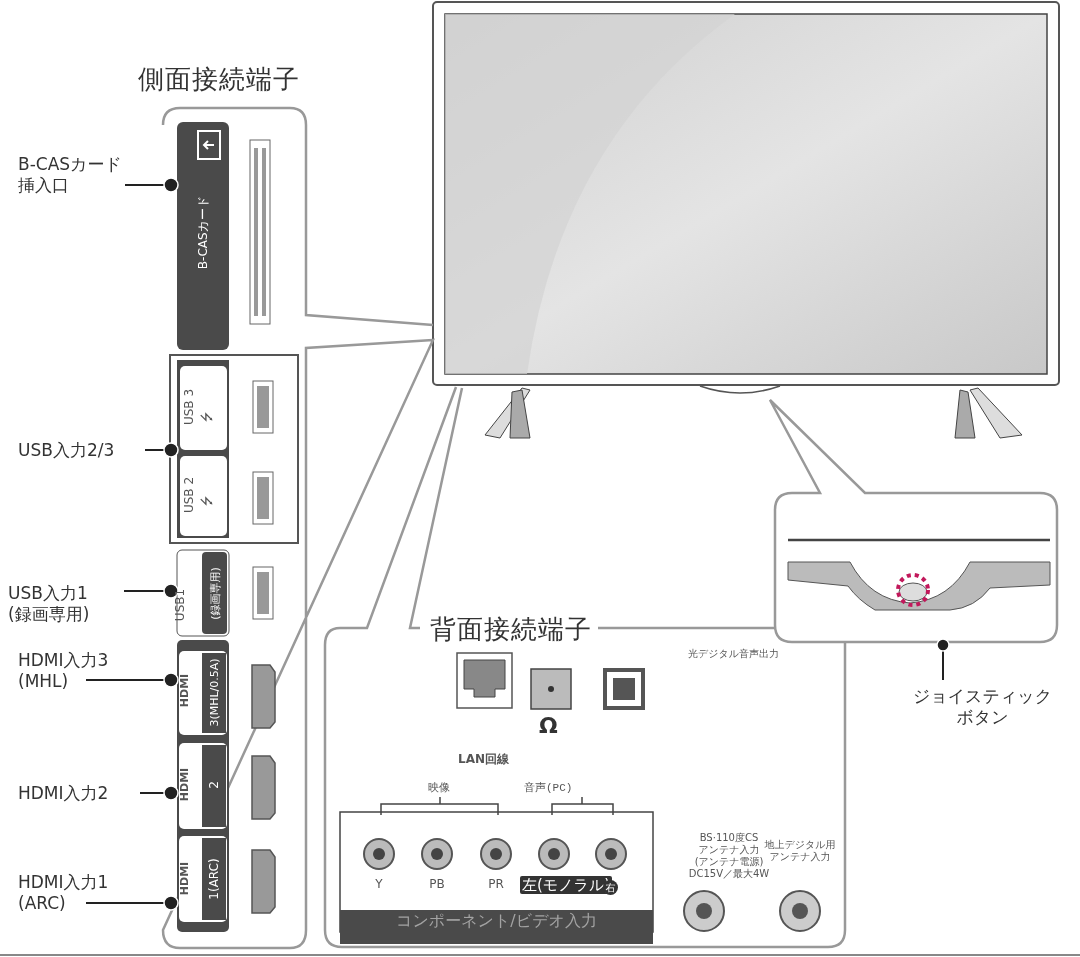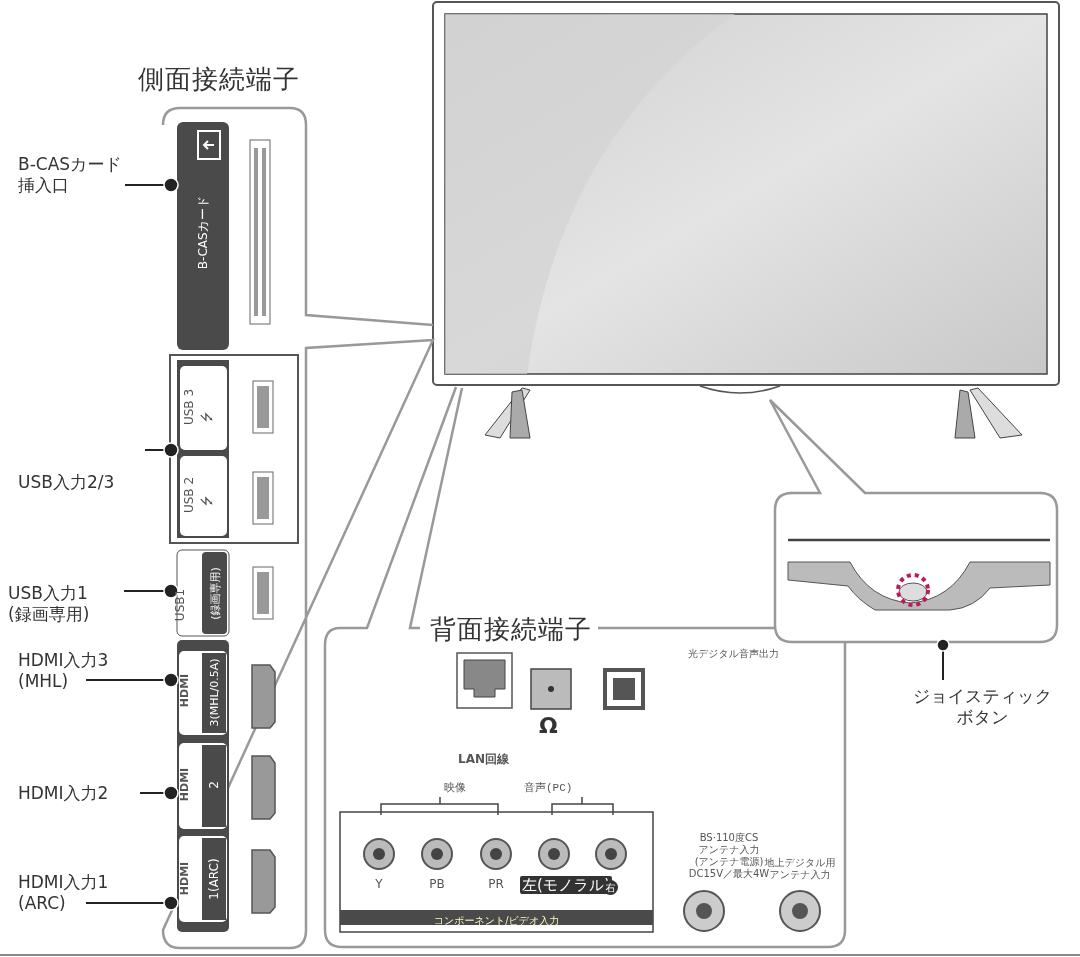--- a/index.html
+++ b/index.html
@@ -14,22 +14,22 @@
   .title { font-size: 26px; color: #333; letter-spacing: 1px; text-align: center; }
   .label { font-size: 17px; line-height: 21px; color: #333; white-space: nowrap; }
   .vtext {
     position: absolute; color: #fff; font-size: 12px; white-space: nowrap;
     transform: rotate(-90deg); transform-origin: center center; text-align: center;
   }
   .vtext.dark { color: #555; }
   .small { font-size: 10px; color: #555; white-space: nowrap; text-align: center; line-height: 12px; }
   .jack-label { font-size: 12px; color: #555; text-align: center; width: 60px; }
   .comp-bar {
-    position: absolute; left: 340px; top: 910px; width: 313px; height: 15px;
-    background: #4a4a4a; color: #fef9c3; font-size: 10px; text-align: center; line-height: 22px;
+    position: absolute; left: 340px; top: 910px; width: 313px; height: 34px;
+    background: #4a4a4a; color: #a3a3a3; font-size: 16px; text-align: center; line-height: 22px;
   }
   .tag-dark { background: #333; color: #fff; padding: 0 2px; border-radius: 2px; }
   .circ-dark { display: inline-block; width: 15px; height: 15px; border-radius: 50%; background: #333; color: #fff; font-size: 10px; line-height: 15px; text-align: center; }
 </style>
 </head>
 <body>
 
 <svg class="overlay" width="1080" height="957">
   <defs>
     <linearGradient id="screenGrad" x1="0" y1="0" x2="1" y2="1">
@@ -149,21 +149,21 @@
 
   <line x1="0" y1="955" x2="1080" y2="955" stroke="#888" stroke-width="2"></line>
 </svg>
 
 <div class="abs title" style="left:138px; top:62px;">側面接続端子</div>
 
 <div class="abs label" style="left:18px; top:154px;">
   <div>B-CASカード</div>
   <div>挿入口</div>
 </div>
-<div class="abs label" style="left:18px; top:440px;margin-top:32px;">
+<div class="abs label" style="left:18px; top:440px;">
   <div>USB入力2/3</div>
 </div>
 <div class="abs label" style="left:8px; top:560px;margin-top:23px;">
   <div>USB入力1</div>
   <div>(録画専用)</div>
 </div>
 <div class="abs label" style="left:18px; top:650px;">
   <div>HDMI入力3</div>
   <div>(MHL)</div>
 </div>
@@ -188,38 +188,38 @@
 <div class="vtext" style="left:184px; top:872px; width:60px;">1(ARC)</div>
 
 <div class="abs" style="left:203px; top:406px; font-size:13px; color:#555; transform:rotate(-90deg);">⭍</div>
 <div class="abs" style="left:203px; top:490px; font-size:13px; color:#555; transform:rotate(-90deg);">⭍</div>
 
 <div class="abs title" style="left:424px; top:612px;margin-left:6px;">背面接続端子</div>
 <div class="abs small" style="left:650px; top:648px;margin-left:38px;">光デジタル音声出力</div>
 <div class="abs" style="left:458px; top:718px; font-size:12px; font-weight:bold; color:#555;margin-top:33px;">LAN回線</div>
 <div class="abs" style="left:539px; top:713px; font-size:22px; font-weight:bold; color:#333;">Ω</div>
 
-<div class="abs small" style="left:444px; top:782px; font-size:11px;">映像</div>
+<div class="abs small" style="left:428px; top:782px; font-size:11px;">映像</div>
 <div class="abs small" style="left:524px; top:782px; font-size:11px;font-family:Liberation Mono, monospace;">音声(PC)</div>
 
 <div class="abs jack-label" style="left:349px; top:877px;">Y</div>
 <div class="abs jack-label" style="left:407px; top:877px;">PB</div>
 <div class="abs jack-label" style="left:466px; top:877px;">PR</div>
 <div class="abs" style="left:520px; top:876px; font-size:15px;"><span class="tag-dark">左(モノラル)</span></div>
 <div class="abs" style="left:603px; top:876px;"><span class="circ-dark">右</span></div>
 
 <div class="comp-bar">コンポーネント/ビデオ入力</div>
 
 <div class="abs small" style="left:660px; top:832px; width:90px;margin-left:24px;">
   <div>BS·110度CS</div>
   <div>アンテナ入力</div>
   <div>(アンテナ電源)</div>
   <div>DC15V／最大4W</div>
 </div>
-<div class="abs small" style="left:755px; top:857px; width:90px;">
+<div class="abs small" style="left:755px; top:839px; width:90px;">
   <div>地上デジタル用</div>
   <div>アンテナ入力</div>
 </div>
 
 <div class="abs label" style="left:900px; top:686px; text-align:center; width:165px;">
   <div>ジョイスティック</div>
   <div>ボタン</div>
 </div>
 
 </body></html>

